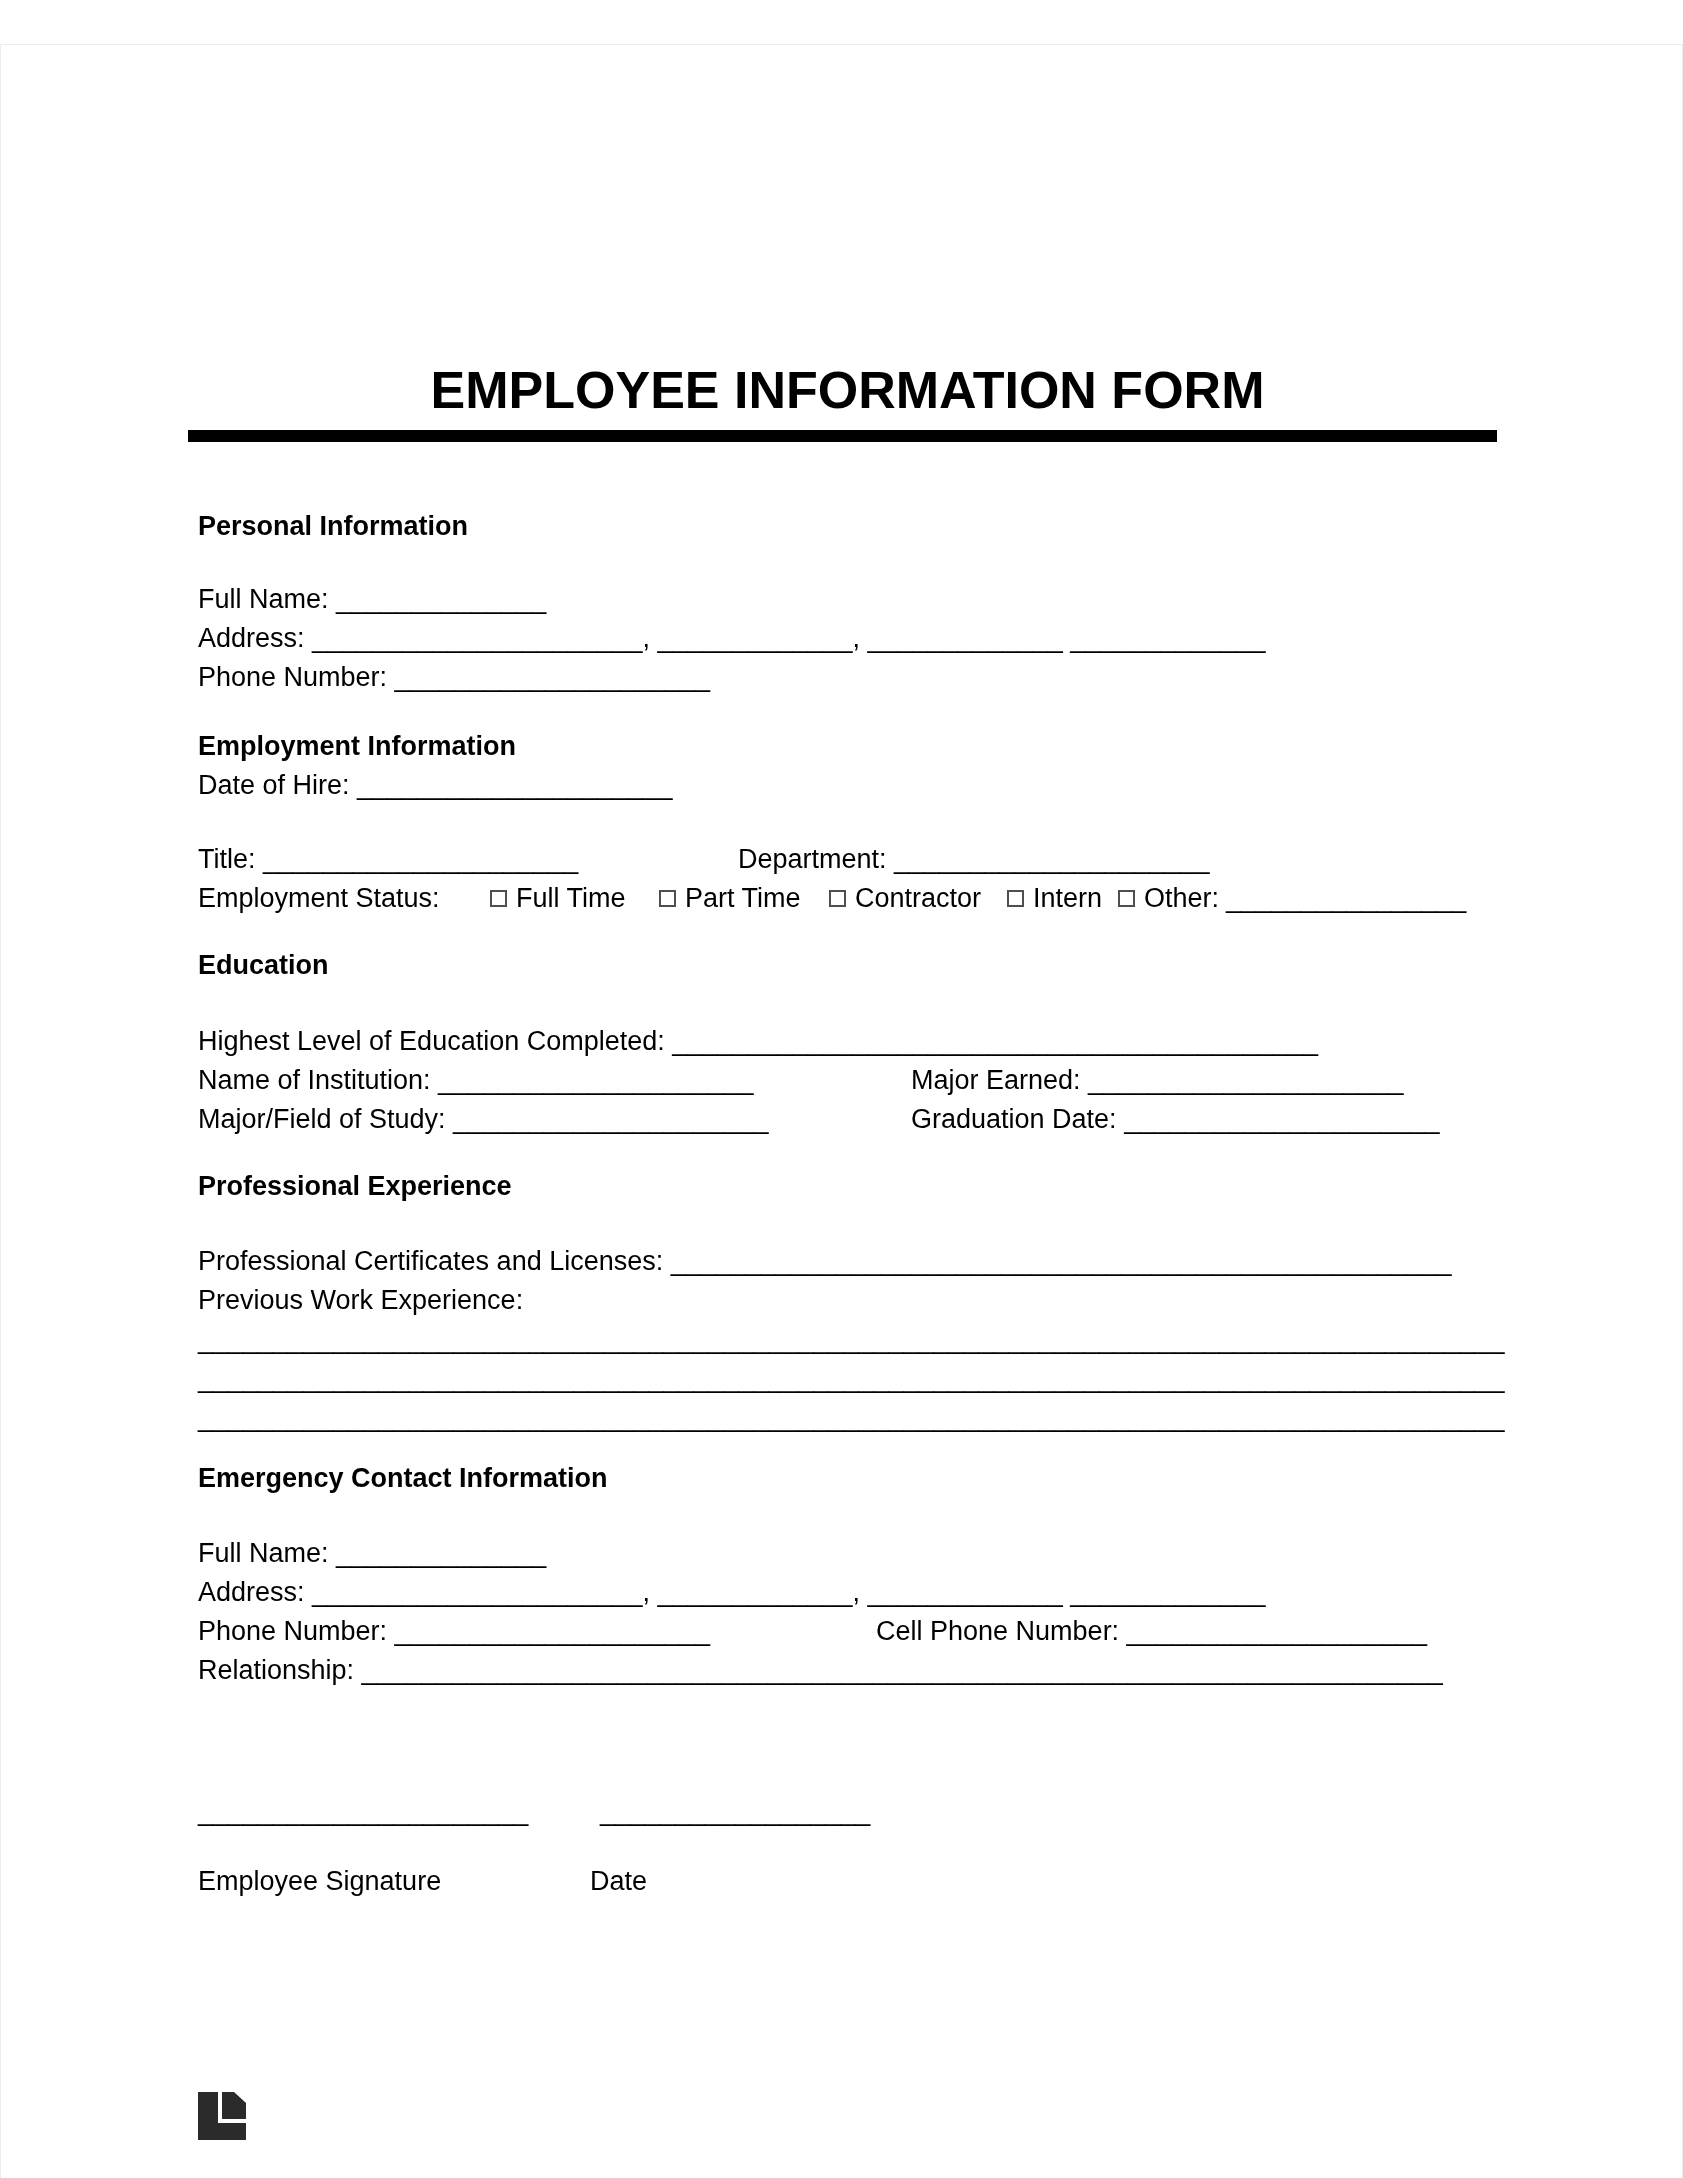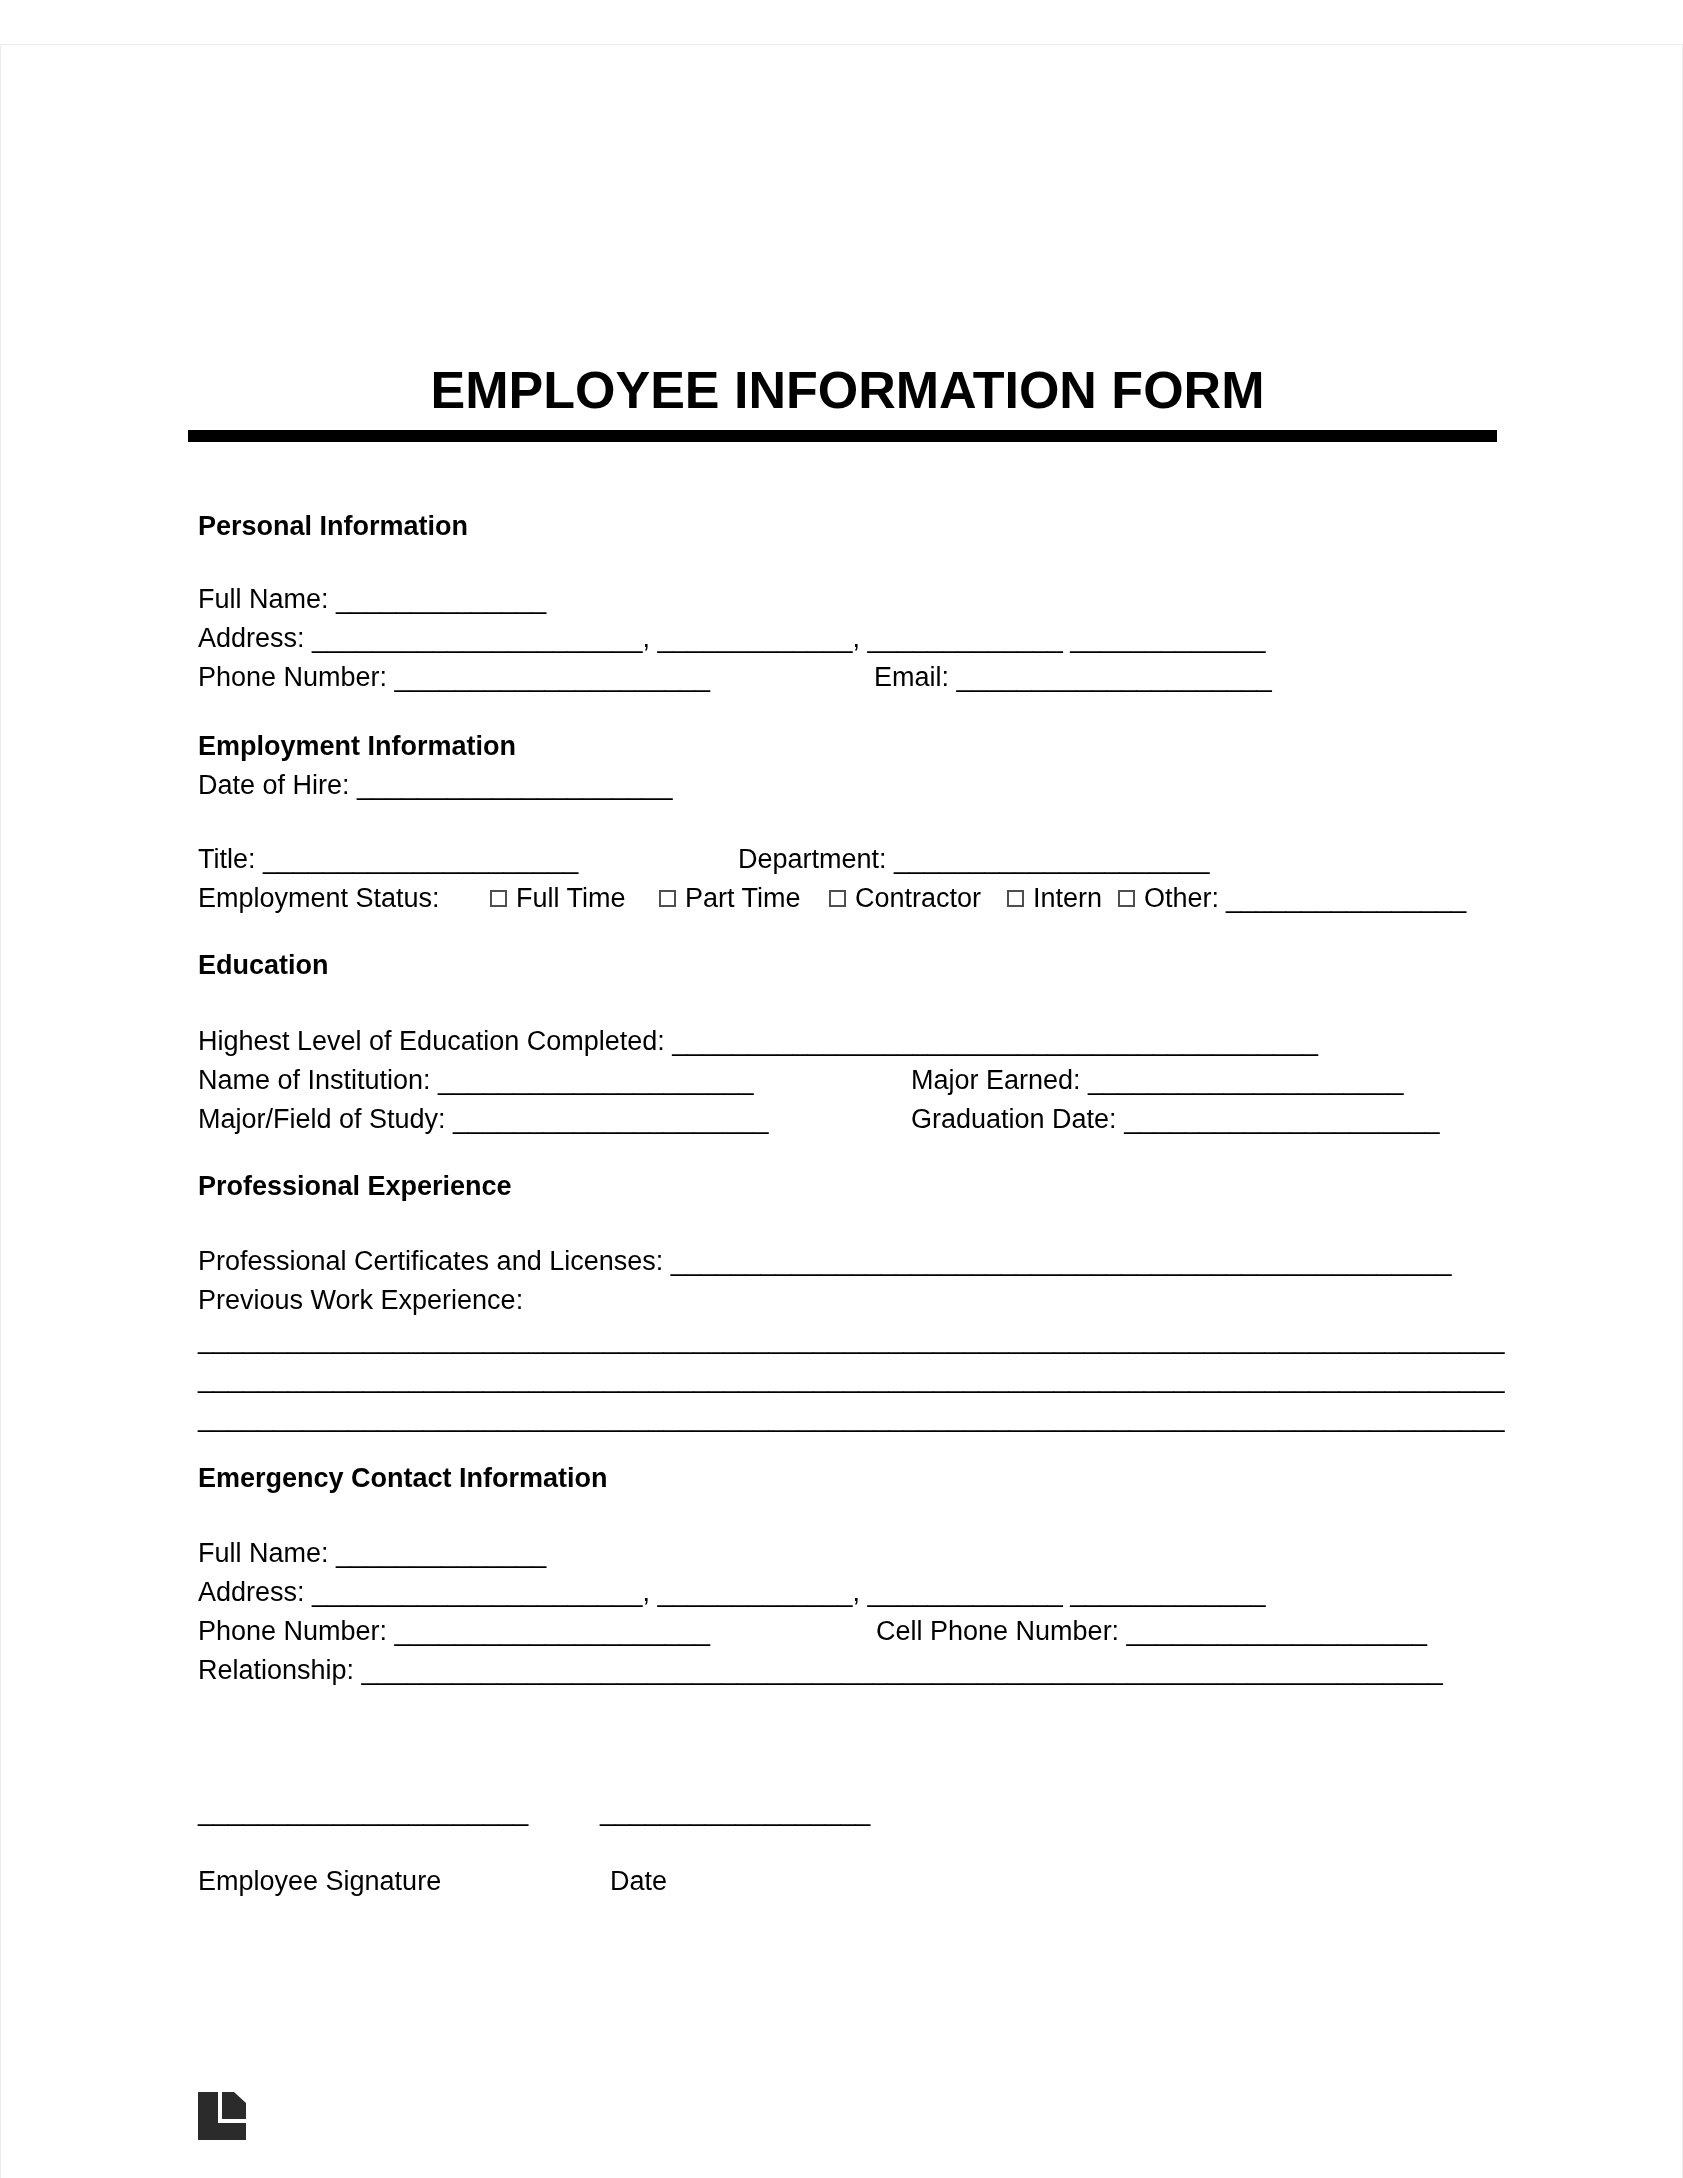--- a/index.html
+++ b/index.html
@@ -26,21 +26,21 @@
 <div class="page">
   <div class="content">
 
     <div class="doc-title">EMPLOYEE INFORMATION FORM</div>
     <div class="rule"></div>
 
     <section>
       <div class="sec-h mt66">Personal Information</div>
       <div class="line mt34">Full Name: ______________</div>
       <div class="line">Address: ______________________, _____________, _____________ _____________</div>
-      <div class="line"><span>Phone Number: _____________________</span><span class="col2" style="left:676px">Email: _____________________</span></div>
+      <div class="line"><span>Phone Number: _____________________</span></div>
     </section>
 
     <section>
       <div class="sec-h mt30">Employment Information</div>
       <div class="line">Date of Hire: _____________________</div>
       <div class="line mt35"><span>Title: _____________________</span><span class="col2" style="left:540px">Department: _____________________</span></div>
       <div class="line"><span>Employment Status:</span><span class="opt" style="left:255px"><span class="cb"></span><span>Full Time</span></span><span class="opt" style="left:424px"><span class="cb"></span><span>Part Time</span></span><span class="opt" style="left:594px"><span class="cb"></span><span>Contractor</span></span><span class="opt" style="left:772px"><span class="cb"></span><span>Intern</span></span><span class="opt" style="left:883px"><span class="cb"></span><span>Other:</span><span class="other-fill">________________</span></span></div>
     </section>
 
     <section>
@@ -62,21 +62,21 @@
     <section>
       <div class="sec-h mt22">Emergency Contact Information</div>
       <div class="line mt36">Full Name: ______________</div>
       <div class="line">Address: ______________________, _____________, _____________ _____________</div>
       <div class="line"><span>Phone Number: _____________________</span><span class="col2" style="left:678px">Cell Phone Number: ____________________</span></div>
       <div class="line">Relationship: ________________________________________________________________________</div>
     </section>
 
     <section>
       <div class="line mt103"><span>______________________</span><span class="col2" style="left:402px">__________________</span></div>
-      <div class="line mt31"><span>Employee Signature</span><span class="col2" style="left:412px">Date</span></div>
+      <div class="line mt31"><span>Employee Signature</span><span class="col2" style="left:392px">Date</span></div>
     </section>
 
     <div class="logo">
       <svg width="48" height="48" viewBox="0 0 48 48">
         <path d="M0 0 H20 V31 H48 V48 H0 Z" fill="#2b2b2b"></path>
         <path d="M24 0 H36 L48 11 V27 H24 Z" fill="#2b2b2b"></path>
       </svg>
     </div>
 
   </div>

